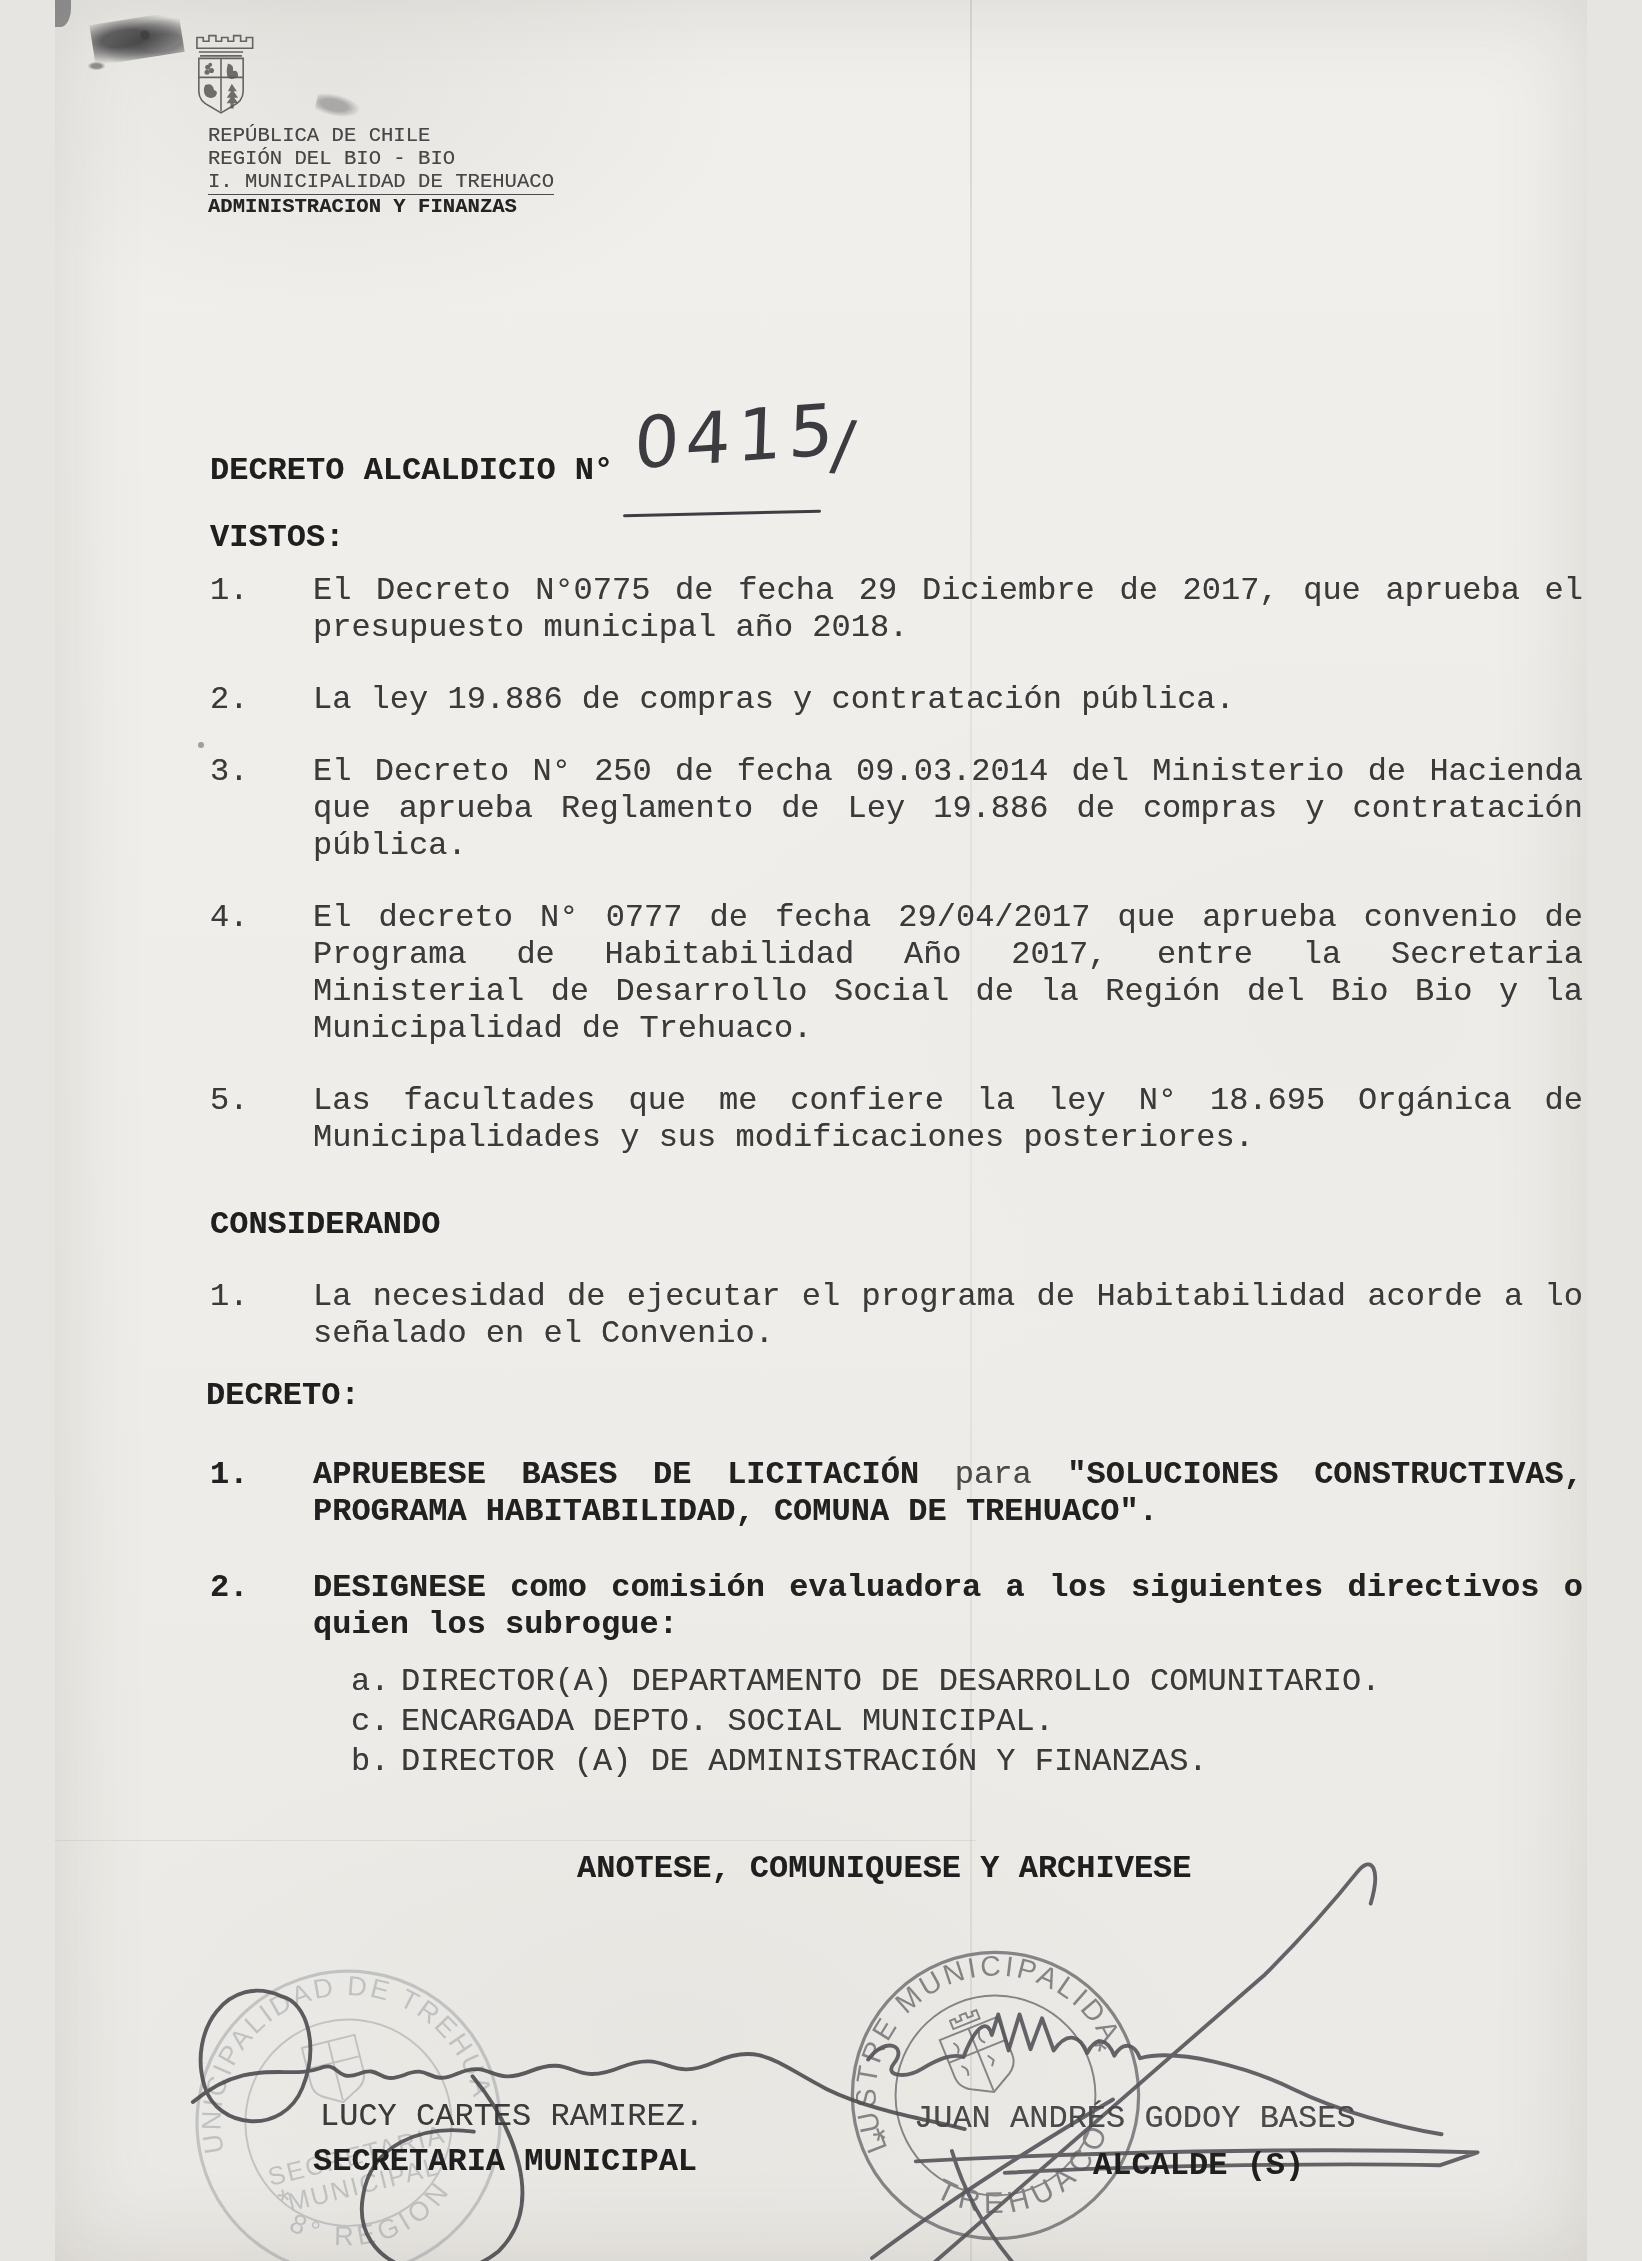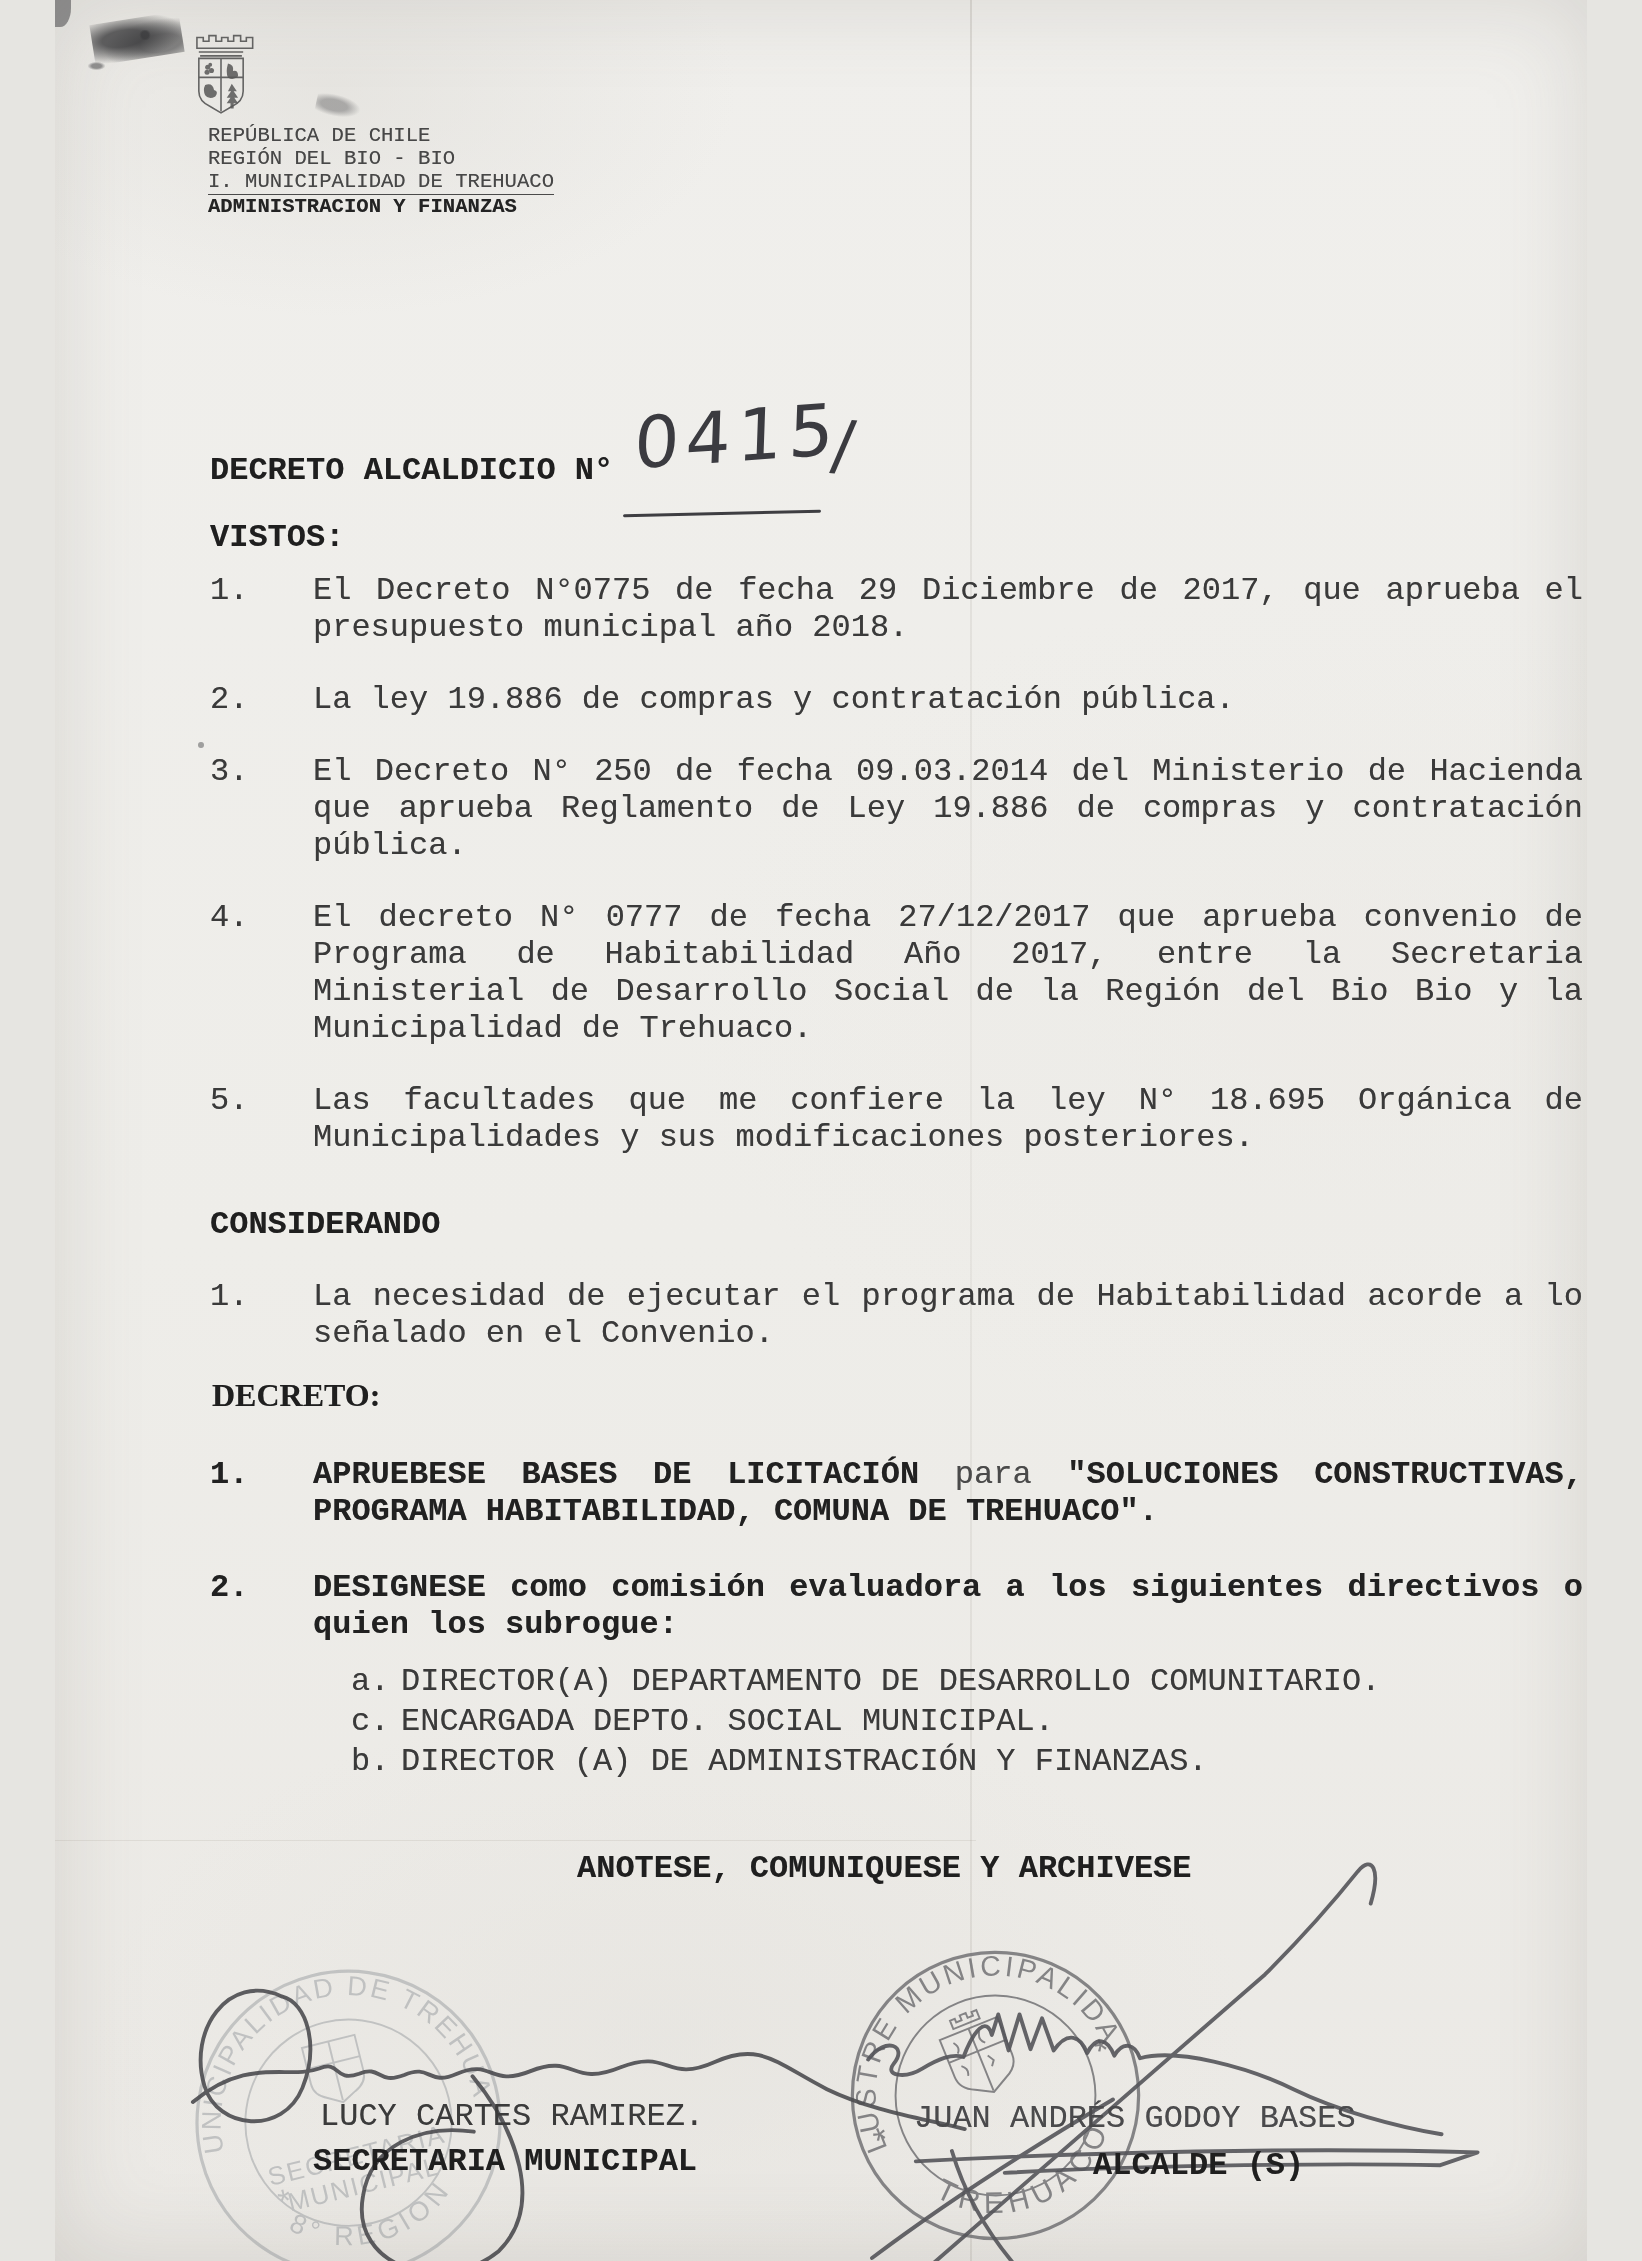--- a/index.html
+++ b/index.html
@@ -34,21 +34,21 @@
   #decree-num{left:579px;top:401px;font-size:71px;line-height:71px;font-family:"DejaVu Sans",sans-serif;
     color:#3b3b40;letter-spacing:6.4px;transform:rotate(-4deg) skewX(-6deg);}
   #decree-underline{left:568px;top:512px;width:198px;height:3.2px;background:#3e3e42;border-radius:1.9px;transform:rotate(-1.3deg);}
   #decree-slash{left:777px;top:412px;font-size:67px;line-height:67px;font-family:"DejaVu Sans",sans-serif;
     color:#3b3b40;transform:rotate(6deg);}
 
   
   .h50{font-size:32px;line-height:37px;font-weight:bold;color:#1f1f1f;white-space:nowrap;}
   #vistos-h{left:155px;top:519px;}
   #considerando-h{left:155px;top:1206px;}
-  #decreto-h{left:157px;top:1377px;font-family:Liberation Serif, serif;}
+  #decreto-h{left:151px;top:1377px;}
   .list{left:155px;width:1373px;font-size:32px;line-height:37px;}
   #vistos{top:572px;}
   #considerando{top:1278px;}
   #decreto{top:1456px;}
   .item{display:flex;margin-bottom:35px;}
   #decreto .item{margin-bottom:39px;}
   .item .num{width:103px;flex:none;}
   .item .txt{flex:1;text-align:justify;text-align-last:left;}
   .bold-item{font-weight:bold;color:#212121;}
   .bold-item .reg{font-weight:normal;color:#4a4a4a;}
@@ -139,21 +139,21 @@
     <div class="item">
       <span class="num">2.</span>
       <span class="txt">La ley 19.886 de compras y contratación pública.</span>
     </div>
     <div class="item">
       <span class="num">3.</span>
       <span class="txt">El Decreto N° 250 de fecha 09.03.2014 del Ministerio de Hacienda que aprueba Reglamento de Ley 19.886 de compras y contratación pública.</span>
     </div>
     <div class="item">
       <span class="num">4.</span>
-      <span class="txt">El decreto N° 0777 de fecha 27/12/2017 que aprueba convenio de Programa de Habitabilidad Año 2017, entre la Secretaria Ministerial de Desarrollo Social de la Región del Bio Bio y la Municipalidad de Trehuaco.</span>
+      <span class="txt">El decreto N° 0777 de fecha 29/04/2017 que aprueba convenio de Programa de Habitabilidad Año 2017, entre la Secretaria Ministerial de Desarrollo Social de la Región del Bio Bio y la Municipalidad de Trehuaco.</span>
     </div>
     <div class="item">
       <span class="num">5.</span>
       <span class="txt">Las facultades que me confiere la ley N° 18.695 Orgánica de Municipalidades y sus modificaciones posteriores.</span>
     </div>
   </div>
 
   <div class="abs h50 txt" id="considerando-h">CONSIDERANDO</div>
   <div class="abs list txt" id="considerando">
     <div class="item">

